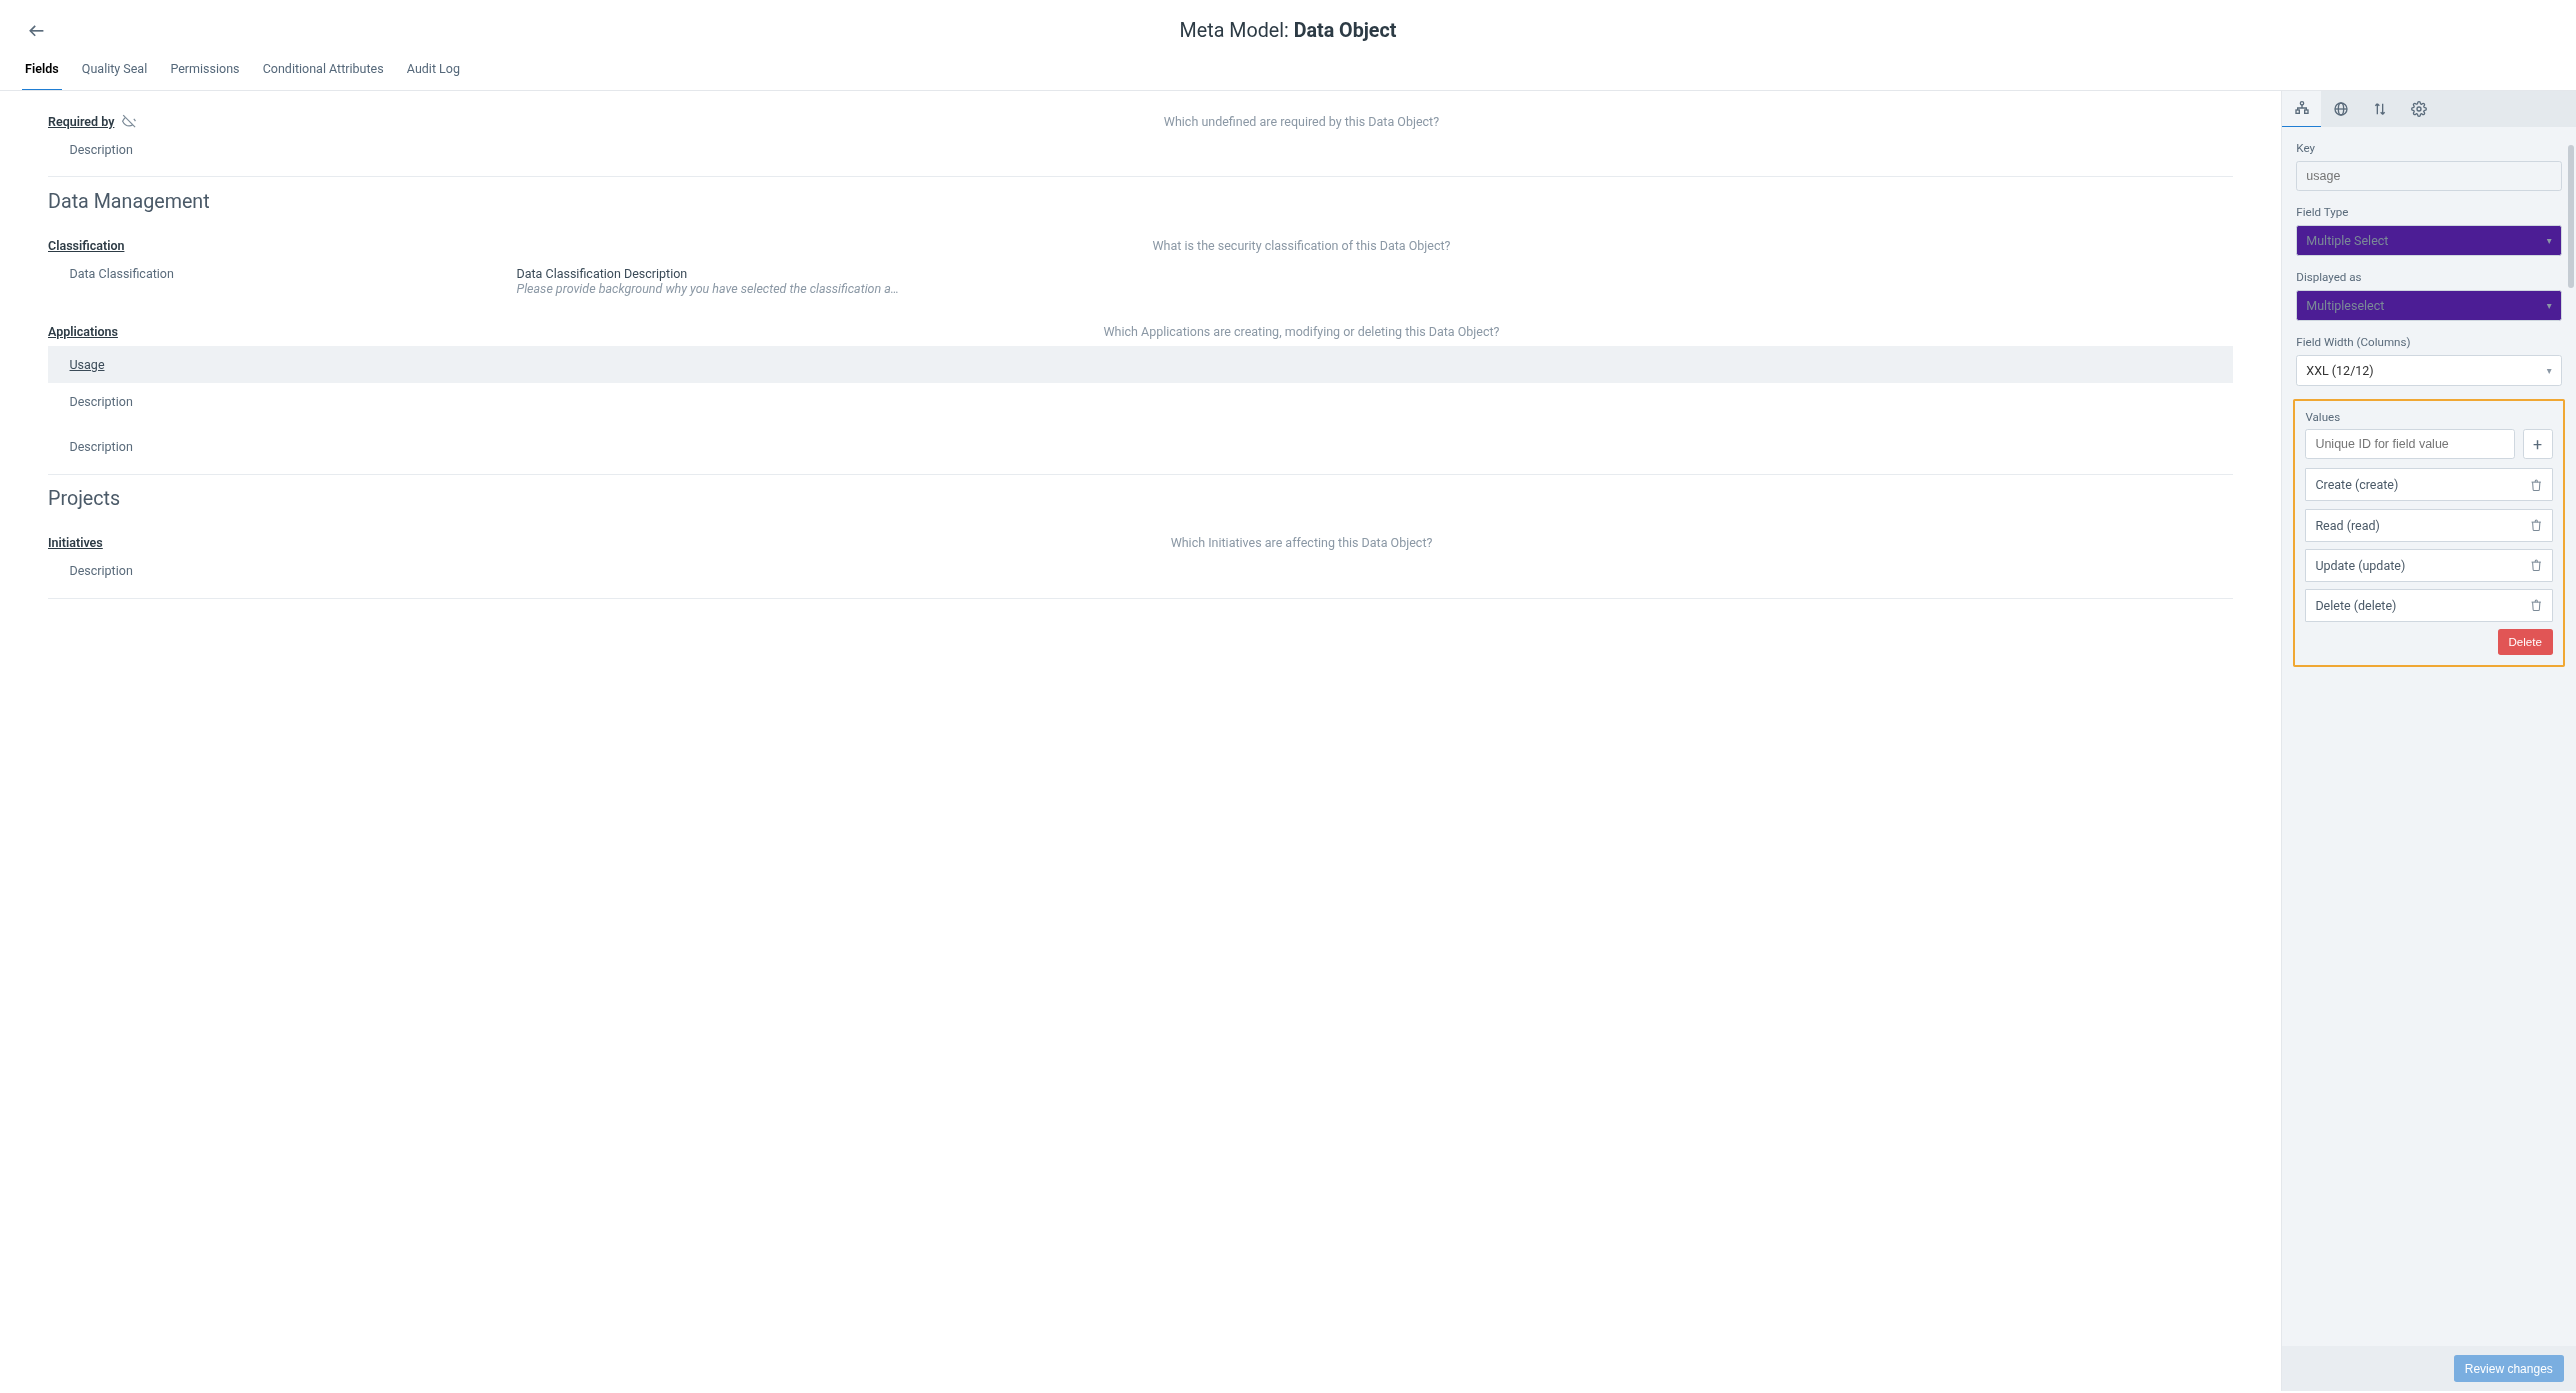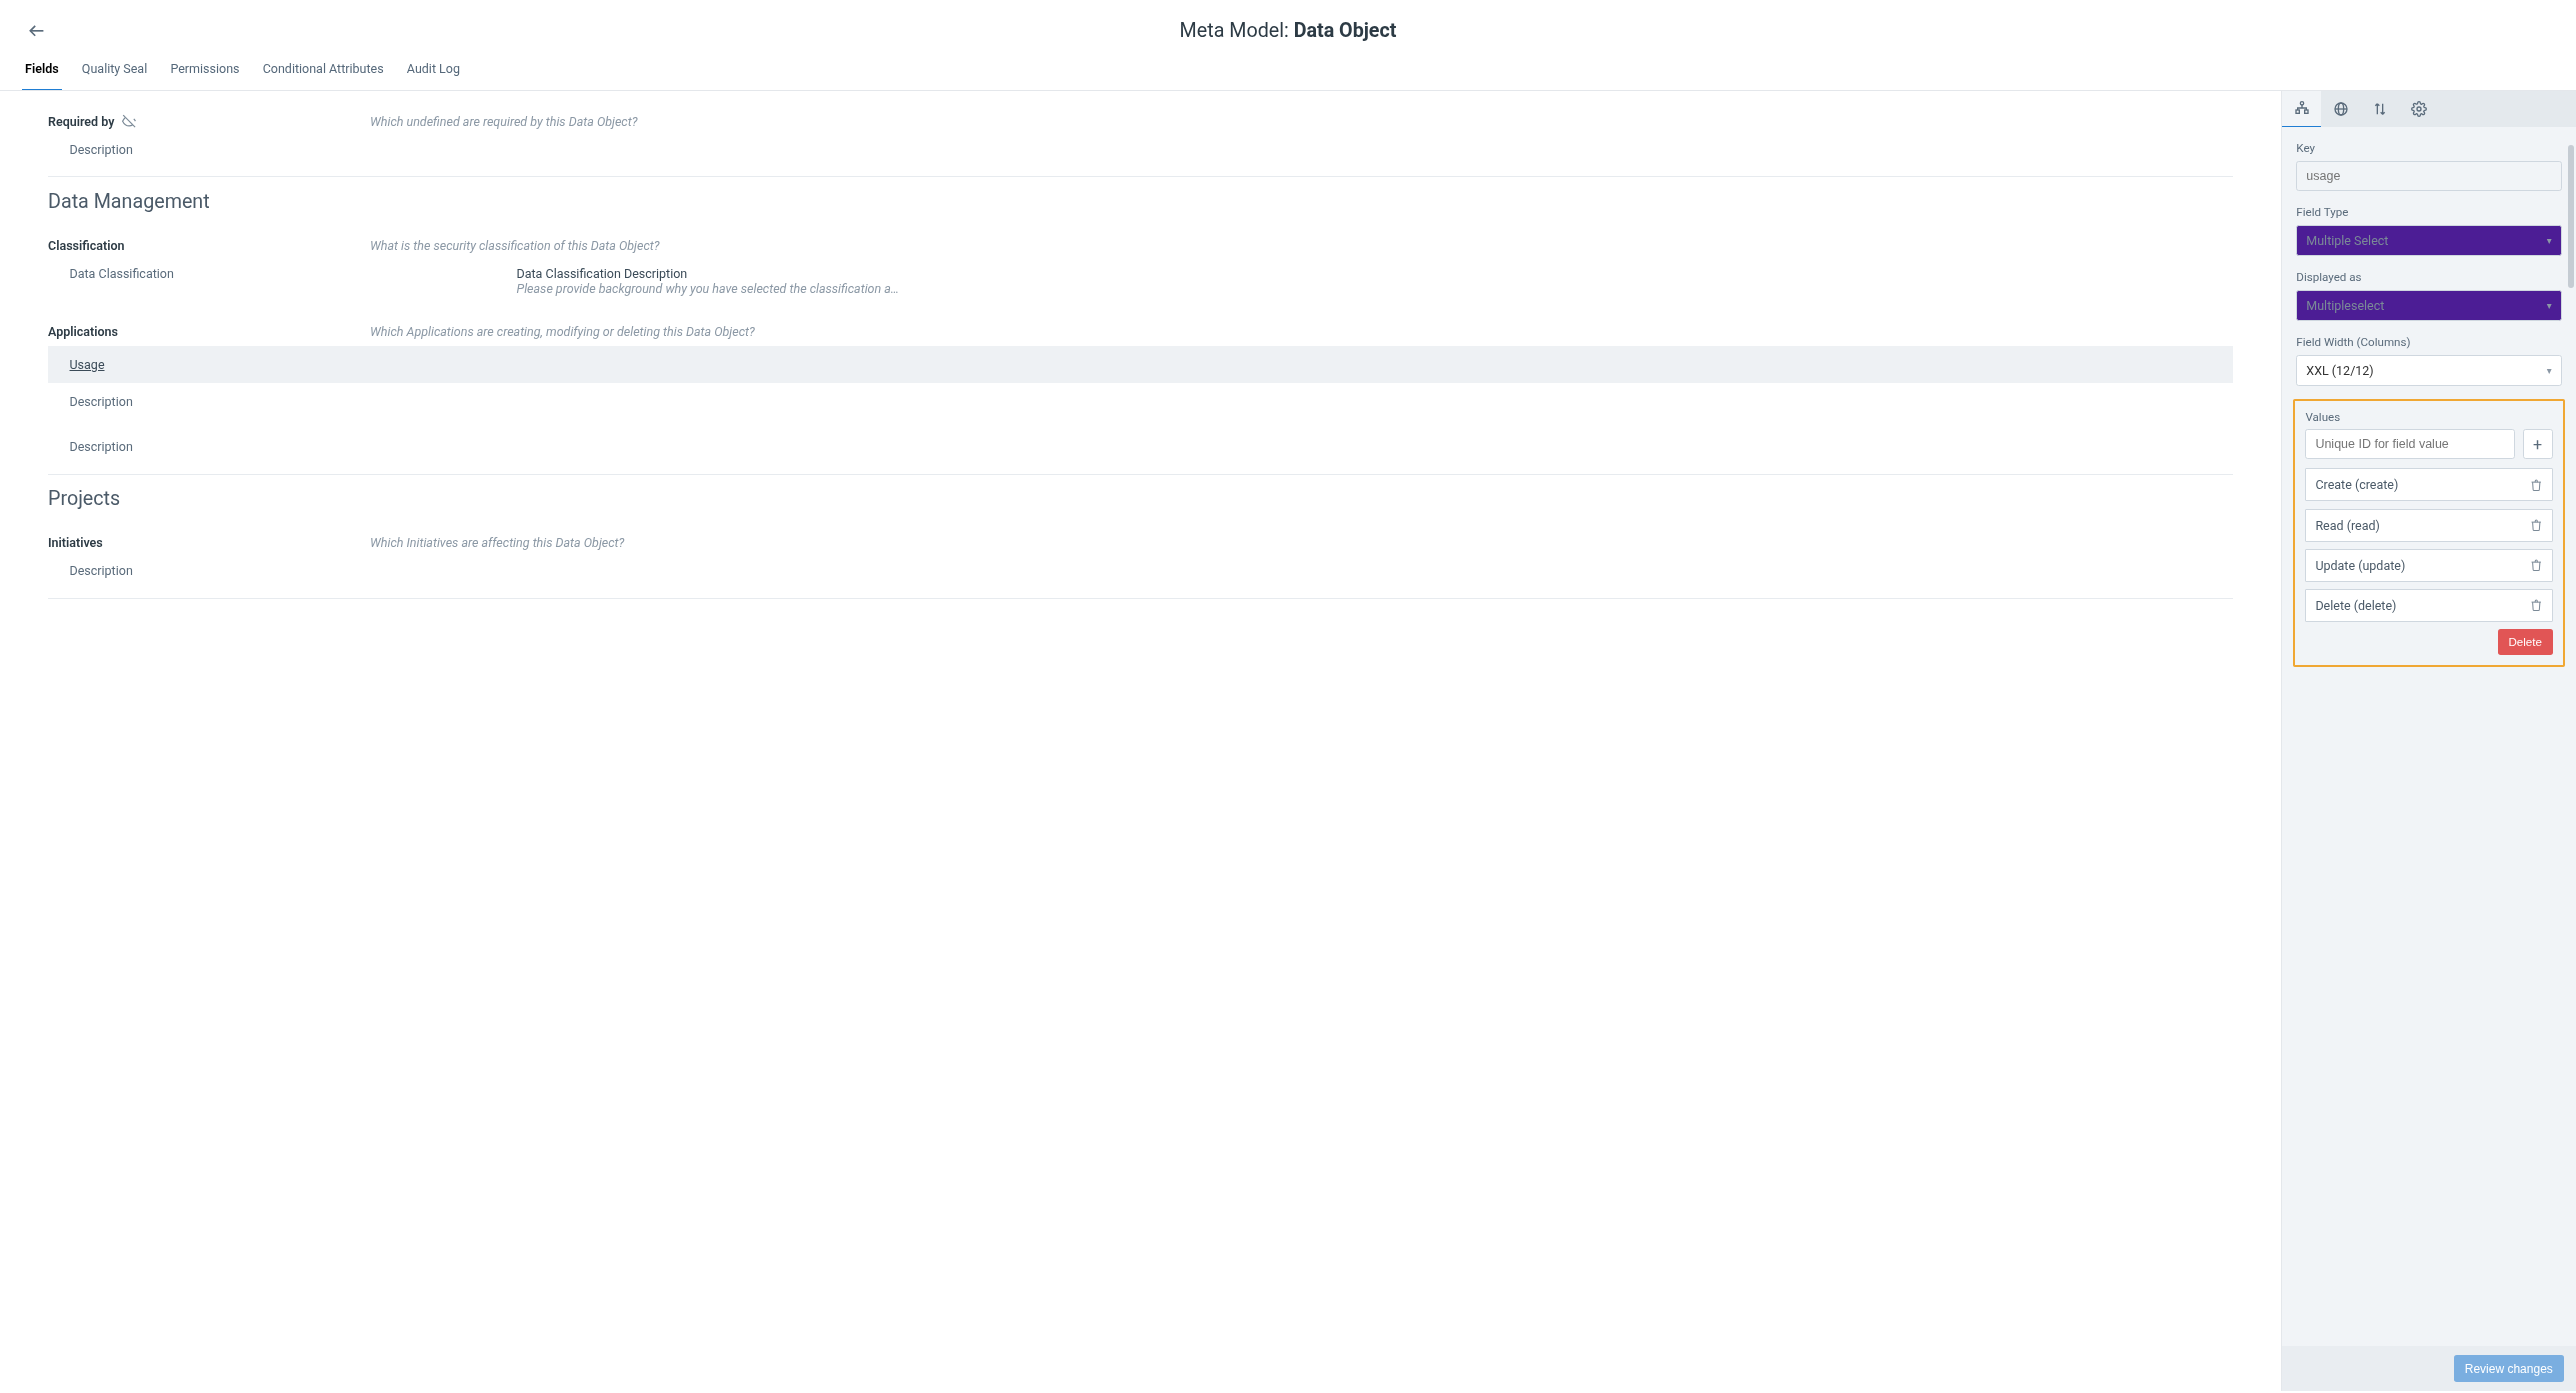--- a/index.html
+++ b/index.html
@@ -85,25 +85,26 @@
       align-items: flex-start;
       padding: 7.2px 0;
     }
     .field-label-col {
       flex: 0 0 322px;
       font-weight: 600;
       color: #2d3b45;
       display: flex;
       align-items: center;
       gap: 7.2px;
+      text-decoration: underline;
     }
     .field-desc-col {
       flex: 1;
       color: #8b98a5;
-      font-style: italic;
+      text-align: center;
     }
 
     .subfield-row {
       display: flex;
       padding: 5.4px 0 5.4px 21.5px;
       align-items: flex-start;
     }
     .subfield-row.selected {
       background: #eef1f4;
       padding-top: 10.7px;

